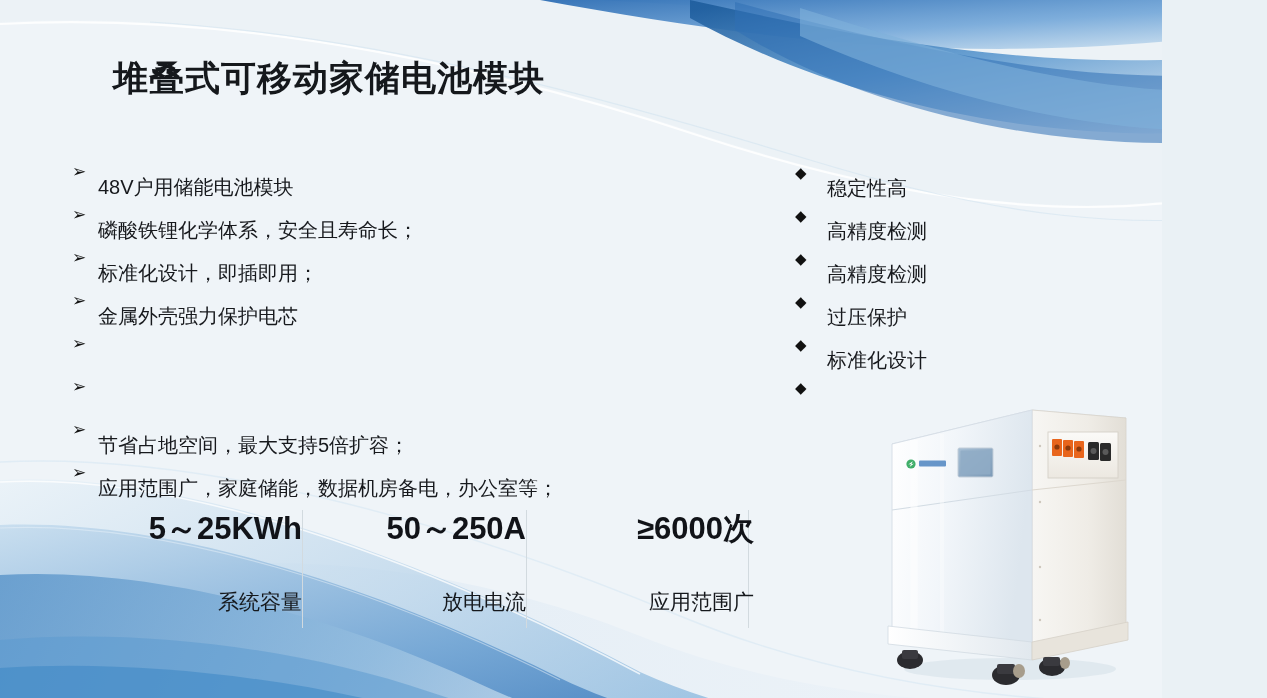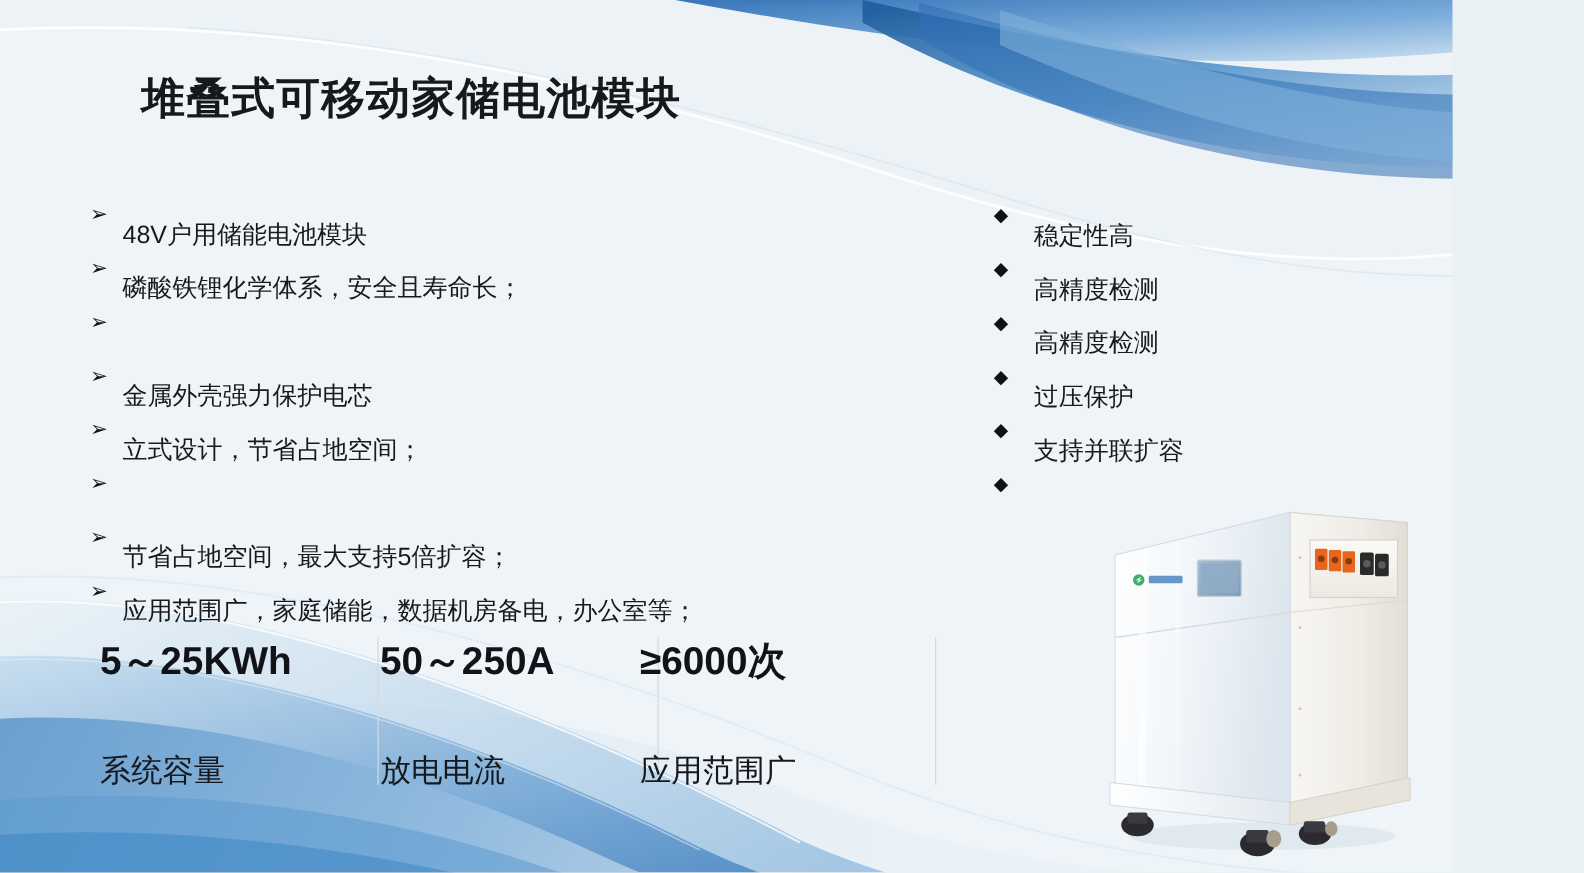--- a/index.html
+++ b/index.html
@@ -35,32 +35,32 @@
   .li .mk.diamond{font-size:15px;}
   .li .tx{
     font-size:20px;color:#17191d;white-space:nowrap;
     font-family:"Liberation Sans","DejaVu Sans",sans-serif;
     margin-top:32px;
   }
   .list-right .li .tx{padding-left:6px;}
 
   
   .stats{position:absolute;left:80px;top:508px;width:670px;height:120px;}
-  .stat{position:absolute;text-align:left;width:222px;}
+  .stat{position:absolute;text-align:right;width:222px;}
   .stat .val{
     font-size:31px;font-weight:bold;color:#111318;white-space:nowrap;
     font-family:"Liberation Sans","DejaVu Sans",sans-serif;
   }
   .stat .lbl{
-    margin-top:50px;font-size:25px;color:#15181c;white-space:nowrap;
+    margin-top:38px;font-size:21px;color:#15181c;white-space:nowrap;
     font-family:Liberation Sans, sans-serif;
   }
   .stat.s0{left:0px;}
   .stat.s1{left:224px;}
-  .stat.s2{left:432px;}
+  .stat.s2{left:452px;}
   .vdiv{position:absolute;top:2px;width:1px;height:118px;background:#d2dadf;}
   .vdiv.d0{left:222px;}
   .vdiv.d1{left:446px;}
   .vdiv.d2{left:668px;}
 
   
   .product{position:absolute;left:880px;top:392px;width:262px;height:300px;}
 </style>
 </head>
 <body>
@@ -166,28 +166,28 @@
     <div class="li">
       <span class="mk">➢</span>
       <span class="tx">48V户用储能电池模块</span>
     </div>
     <div class="li">
       <span class="mk">➢</span>
       <span class="tx">磷酸铁锂化学体系，安全且寿命长；</span>
     </div>
     <div class="li">
       <span class="mk">➢</span>
+      <span class="tx">标准化设计，即插即用；</span>
     </div>
     <div class="li">
       <span class="mk">➢</span>
       <span class="tx">金属外壳强力保护电芯</span>
     </div>
     <div class="li">
       <span class="mk">➢</span>
-      <span class="tx">立式设计，节省占地空间；</span>
     </div>
     <div class="li">
       <span class="mk">➢</span>
     </div>
     <div class="li">
       <span class="mk">➢</span>
       <span class="tx">节省占地空间，最大支持5倍扩容；</span>
     </div>
     <div class="li">
       <span class="mk">➢</span>
@@ -207,21 +207,21 @@
     <div class="li">
       <span class="mk diamond">◆</span>
       <span class="tx">高精度检测</span>
     </div>
     <div class="li">
       <span class="mk diamond">◆</span>
       <span class="tx">过压保护</span>
     </div>
     <div class="li">
       <span class="mk diamond">◆</span>
-      <span class="tx">支持并联扩容</span>
+      <span class="tx">标准化设计</span>
     </div>
     <div class="li">
       <span class="mk diamond">◆</span>
     </div>
   </div>
 
   <div class="stats">
     <div class="vdiv d0"></div>
     <div class="vdiv d1"></div>
     <div class="vdiv d2"></div>

